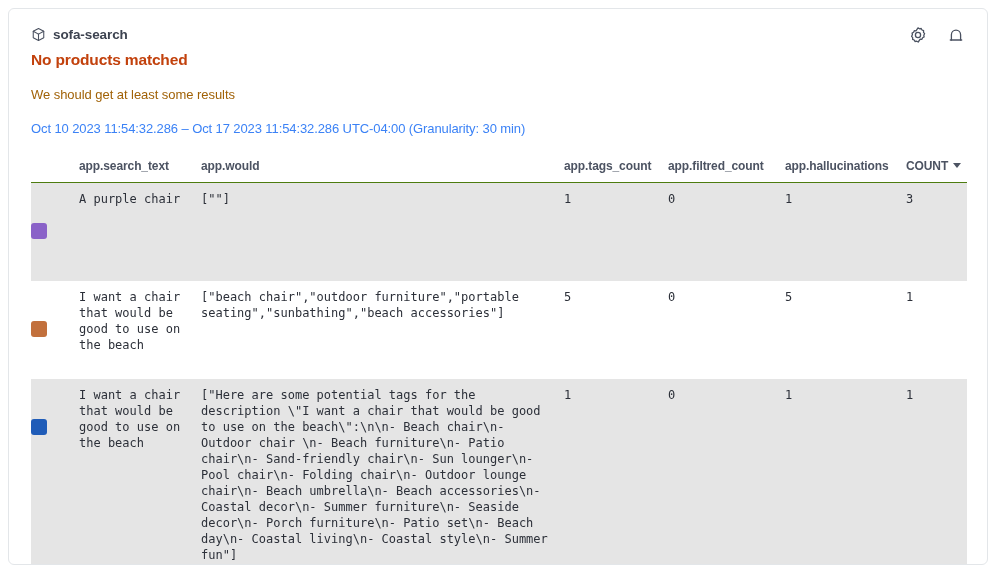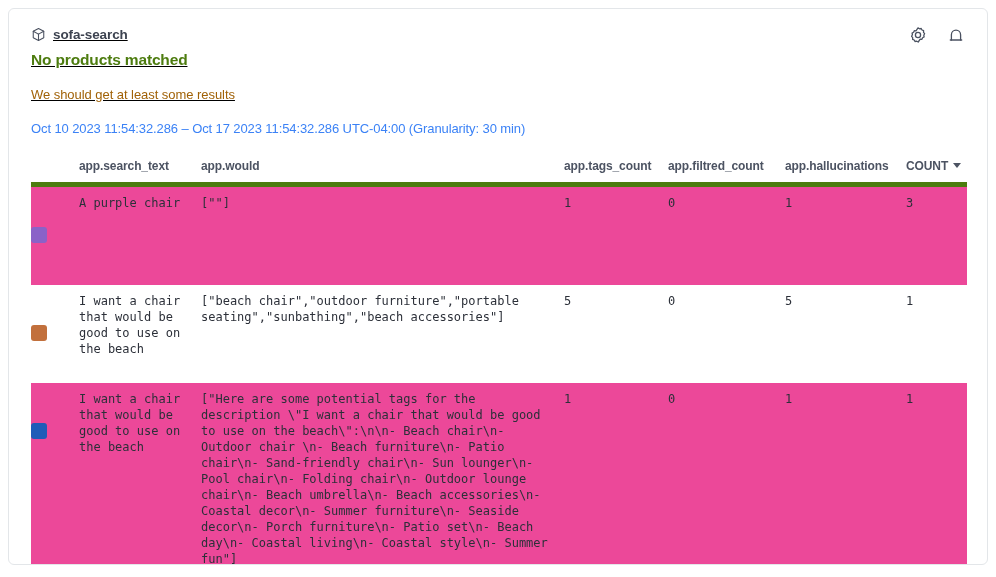--- a/index.html
+++ b/index.html
@@ -30,21 +30,20 @@
     background: #ffffff;
     border: 1px solid #e3e6e9;
     border-radius: 6px;
     overflow: hidden;
   }
 
   
   .card-header {
     padding: 16px 22px 0 22px;
     position: relative;
-    text-decoration: underline;
   }
 
   .source-row {
     display: flex;
     align-items: center;
     gap: 7px;
     height: 18px;
   }
 
   .cube-icon {
@@ -59,21 +58,21 @@
     font-size: 13.5px;
     font-weight: 600;
     color: #3d4350;
     letter-spacing: -0.1px;
   }
 
   .panel-title {
     margin-top: 8px;
     font-size: 15.5px;
     font-weight: 700;
-    color: #4d7c0f;
+    color: #c2410c;
     letter-spacing: -0.15px;
   }
 
   .panel-desc {
     margin-top: 18px;
     font-size: 13px;
     color: #a16207;
     letter-spacing: -0.05px;
   }
 
@@ -127,21 +126,21 @@
     color: #4c5362;
     text-align: left;
     padding: 0 0 9px 0;
     letter-spacing: -0.1px;
     vertical-align: bottom;
     white-space: nowrap;
     cursor: pointer;
   }
 
   table.results thead tr {
-    border-bottom: 5px solid #4d7c0f;
+    border-bottom: 1px solid #4d7c0f;
   }
 
   .th-swatch  { width: 48px; }
   .th-search  { width: 122px; }
   .th-tags    { width: 363px; }
   .th-tagsc   { width: 104px; }
   .th-filt    { width: 117px; margin-top: 9px; }
   .th-hall    { width: 121px; margin-left: 12px; }
   .th-count   { width: 61px; }
 
@@ -163,21 +162,21 @@
     line-height: 16px;
     color: #2c3039;
     vertical-align: top;
     padding: 8px 10px 10px 0;
     word-wrap: break-word;
     overflow-wrap: break-word;
     white-space: pre-wrap;
   }
 
   table.results tbody tr.striped td {
-    background: #ec4899;
+    background: #e5e5e5;
   }
 
   td.swatch-cell {
     padding-left: 12px;
     padding-top: 10px;
   }
 
   .swatch {
     width: 16px;
     height: 16px;

